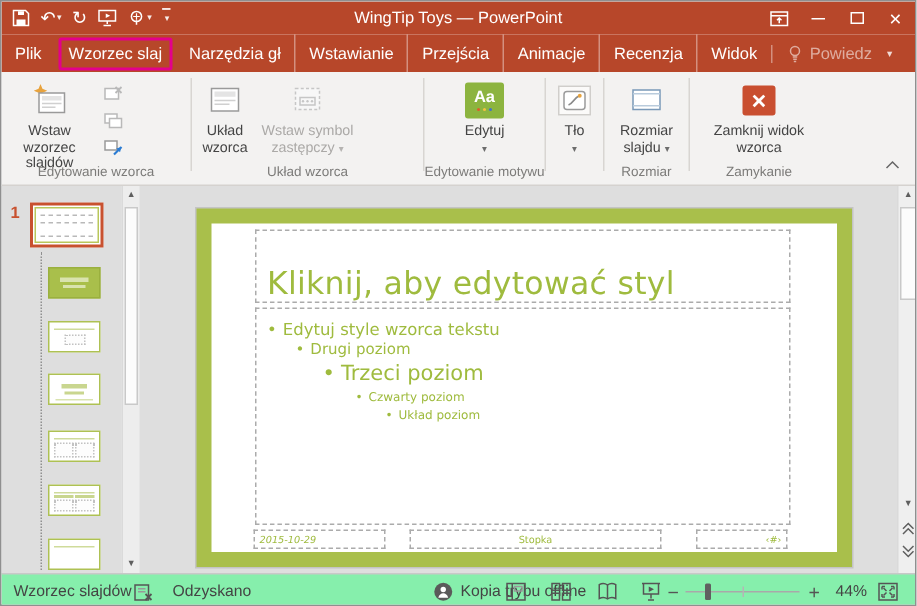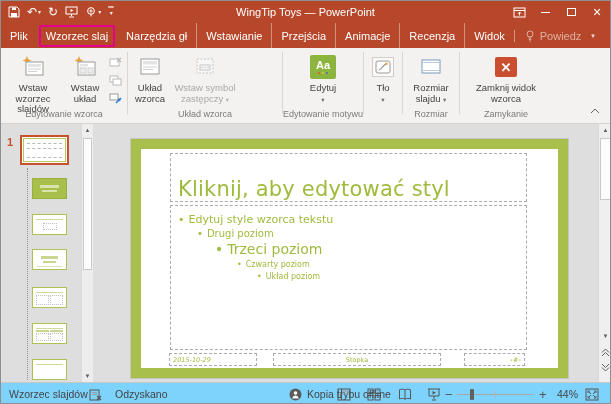--- a/index.html
+++ b/index.html
@@ -93,21 +93,21 @@
   .ph-date { left:28px; width:88px; } .ph-date span { padding-left:3px;font-style:italic; }
   .ph-ftr  { left:132px; width:168px; justify-content:center; }
   .ph-num  { left:323px; width:61px; justify-content:flex-end; } .ph-num span { padding-right:3px; }
 
   
   .vscroll { position:absolute; left:597px; top:0; width:14px; height:258px; background:#EFEFEF; border-left:1px solid #DADADA; }
   .vthumb { position:absolute; left:1px; width:11px; background:#FCFCFC; border:1px solid #C9C9C9; }
   .vbtn { position:absolute; left:0; width:100%; height:13px; display:flex; align-items:center; justify-content:center; }
 
   
-  .statusbar { position:absolute; left:0; top:381px; width:100%; height:23px; background:#7dd3fc; border-top:1px solid #C8C8C8; font-size:10.5px; color:#444; }
+  .statusbar { position:absolute; left:0; top:381px; width:100%; height:23px; background:#86efac; border-top:1px solid #C8C8C8; font-size:10.5px; color:#444; }
   .sb { position:absolute; top:0; height:22px; display:flex; align-items:center; }
   .zoom-track { position:absolute; top:11px; width:76px; height:1px; background:#A9A9A9; }
   .zoom-tick { position:absolute; top:8px; width:1px; height:7px; background:#B5B5B5; }
   .zoom-thumb { position:absolute; top:6px; width:4px; height:11px; background:#606060; border-radius:1px; }
   .zi { font-size:13px; color:#555; }
 </style>
 </head>
 <body>
 
 <div class="app">
@@ -196,32 +196,20 @@
         <div class="bigbtn" style="width:64px;">
           <span class="bicon">
             <svg width="26" height="24" viewBox="0 0 26 24">
                 <polygon points="7,1 8.3,4.2 11.5,5.5 8.3,6.8 7,10 5.7,6.8 2.5,5.5 5.7,4.2" fill="#E8A33D"></polygon>
                 <rect x="6" y="7" width="17" height="13" fill="#fff" stroke="#9a9a9a"></rect>
                 <rect x="8" y="9" width="13" height="3" fill="#E4E4E4"></rect>
                 <path d="M8 14h13M8 16.5h9" stroke="#D0D0D0"></path>
               </svg>
           </span>
           <span class="blabel">Wstaw wzorzec slajdów</span>
-        </div>
-        <div class="bigbtn" style="width:40px;">
-          <span class="bicon">
-            <svg width="26" height="24" viewBox="0 0 26 24">
-                <polygon points="7,1 8.3,4.2 11.5,5.5 8.3,6.8 7,10 5.7,6.8 2.5,5.5 5.7,4.2" fill="#E8A33D"></polygon>
-                <rect x="6" y="7" width="17" height="13" fill="#fff" stroke="#9a9a9a"></rect>
-                <rect x="8" y="9" width="8" height="2.5" fill="#E4E4E4"></rect>
-                <rect x="8" y="13" width="6" height="5" fill="#EDEDED" stroke="#D0D0D0"></rect>
-                <rect x="16" y="13" width="5" height="5" fill="#EDEDED" stroke="#D0D0D0"></rect>
-              </svg>
-          </span>
-          <span class="blabel">Wstaw układ</span>
         </div>
         <div class="smallcol">
           <span class="smallbtn">
             <svg width="13" height="11" viewBox="0 0 13 11">
                 <rect x="1" y="2" width="9" height="7" fill="#fff" stroke="#b9b9b9"></rect>
                 <path d="M8 1l4 4M12 1L8 5" stroke="#b9b9b9" stroke-width="1.2"></path>
               </svg>
           </span>
           <span class="smallbtn">
             <svg width="13" height="11" viewBox="0 0 13 11">

